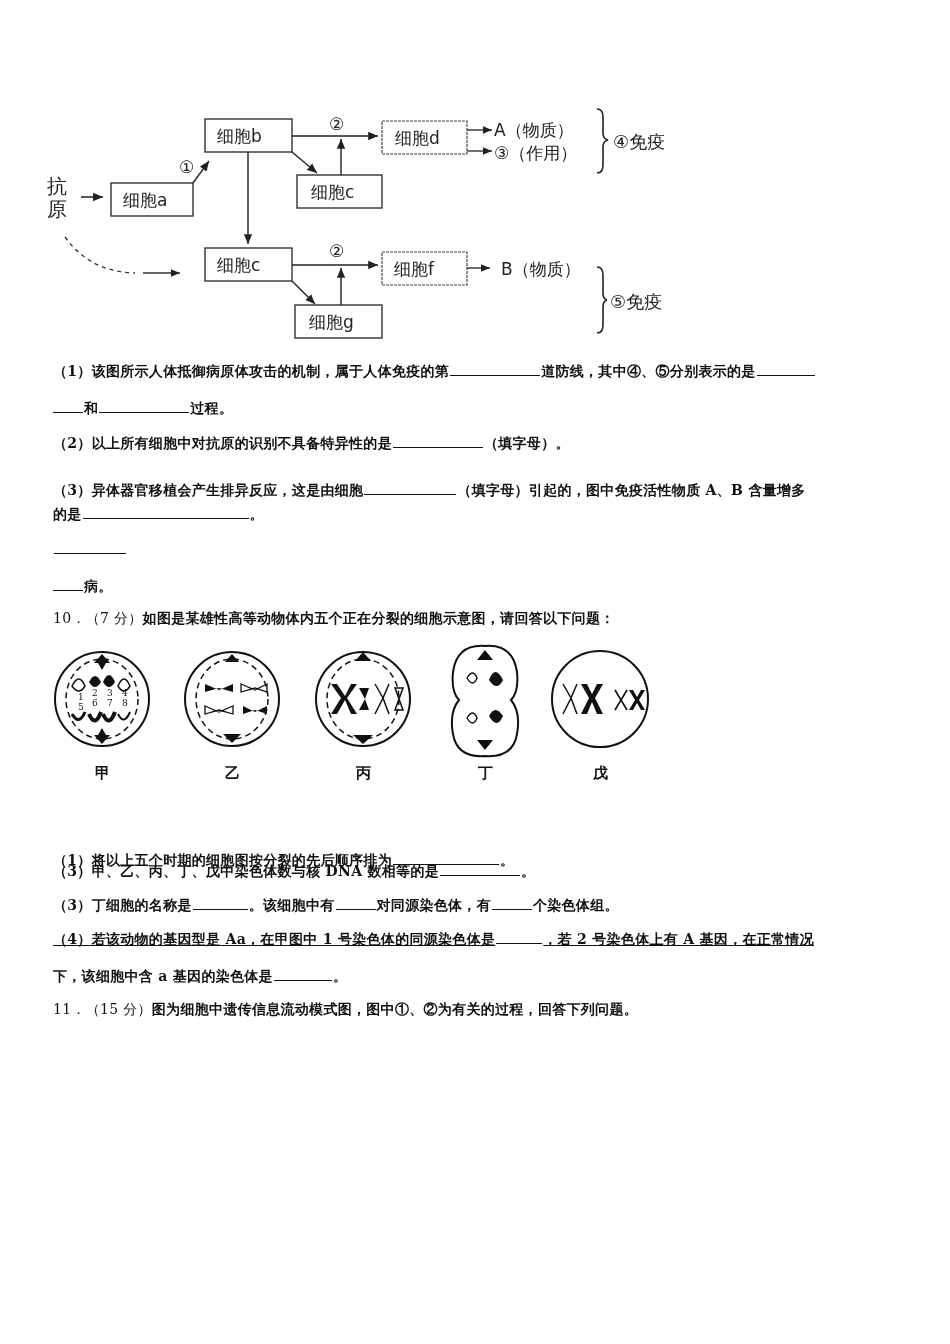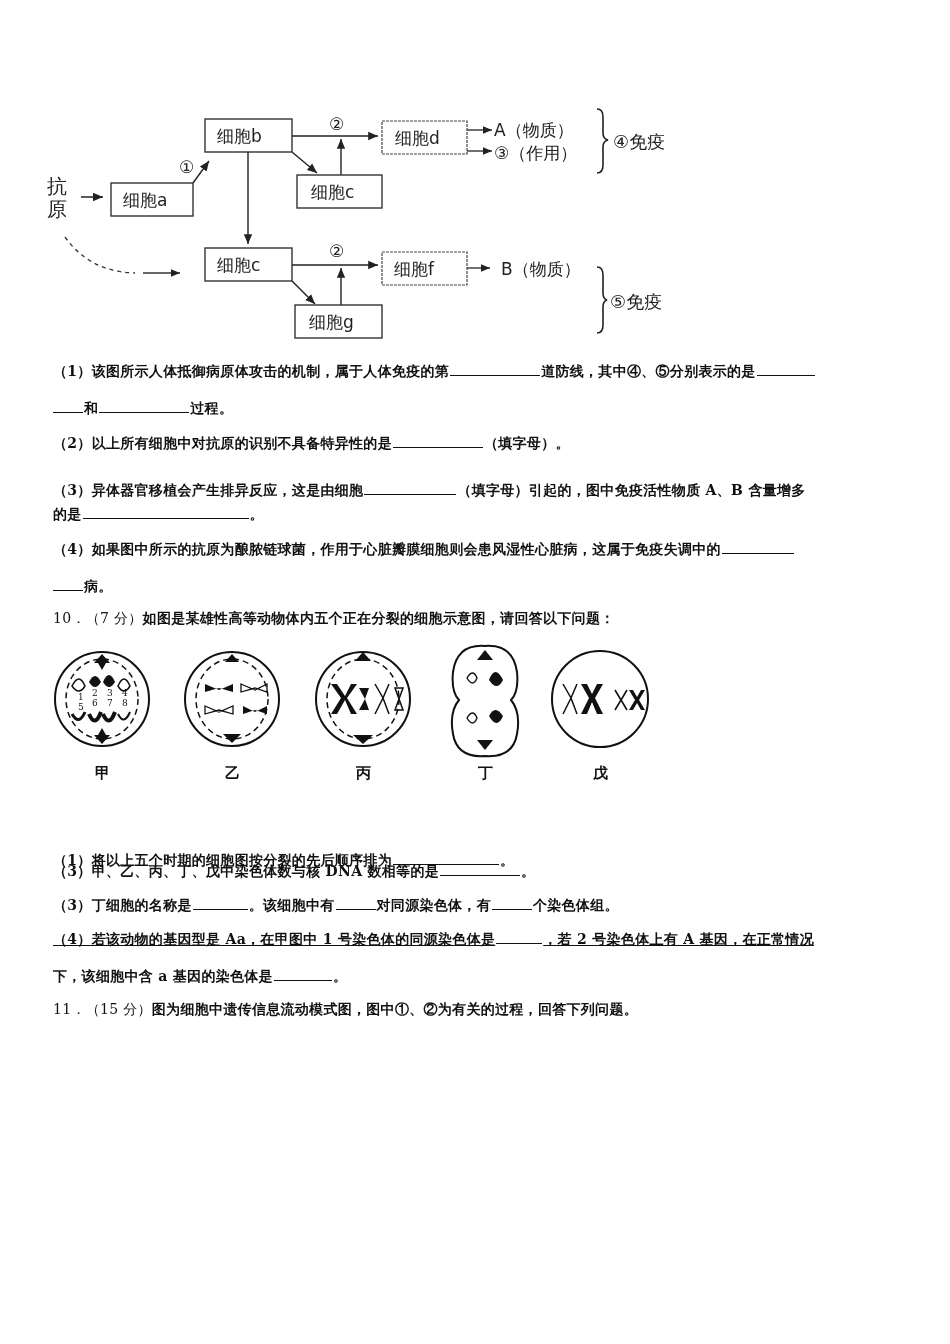--- a/index.html
+++ b/index.html
@@ -89,21 +89,21 @@
 <div class="line" style="top:433px;">
   <span>（2）以上所有细胞中对抗原的识别不具备特异性的是</span><span class="blank" style="width:90px"></span><span>（填字母）。</span>
 </div>
 <div class="line" style="top:467px;margin-top:13px;">
   <span>（3）异体器官移植会产生排异反应，这是由细胞</span><span class="blank" style="width:92px"></span><span>（填字母）引起的，图中免疫活性物质 A、B 含量增多</span>
 </div>
 <div class="line" style="top:504px;">
   <span>的是</span><span class="blank" style="width:166px"></span><span>。</span>
 </div>
 <div class="line" style="top:539px;">
-  <span>（4）如果图中所示的抗原为酿脓链球菌，作用于心脏瓣膜细胞则会患风湿性心脏病，这属于免疫失调中的</span><span class="blank" style="width:72px"></span>
+  <span class="blank" style="width:72px"></span>
 </div>
 <div class="line" style="top:576px;">
   <span class="blank" style="width:30px;margin-left:0"></span><span>病。</span>
 </div>
 
 <div class="line" style="top:610px;">
   <span class="qnum">10．</span><span class="qnum">（7 分）</span><span>如图是某雄性高等动物体内五个正在分裂的细胞示意图，请回答以下问题：</span>
 </div>
 
 <div class="cells">

